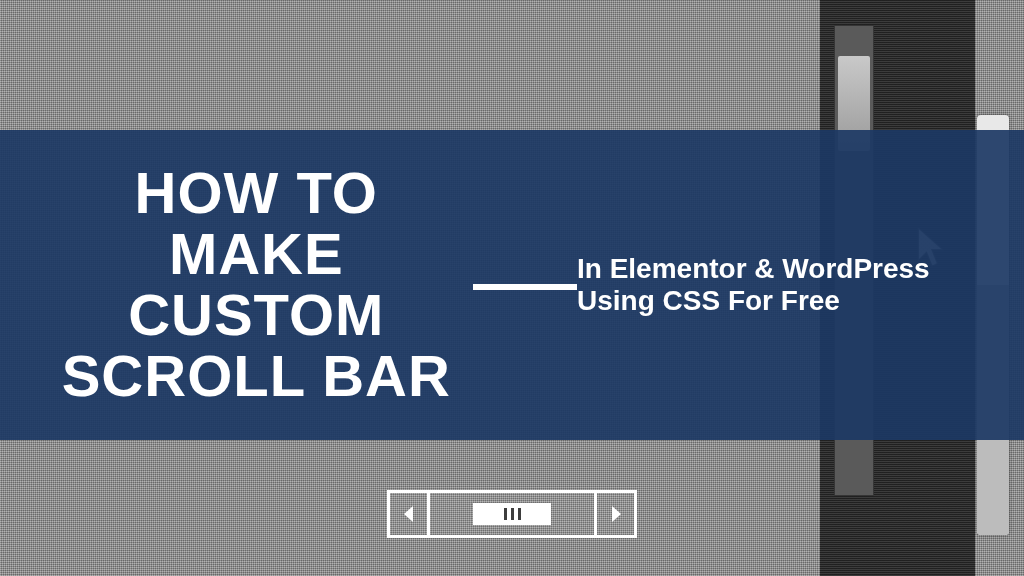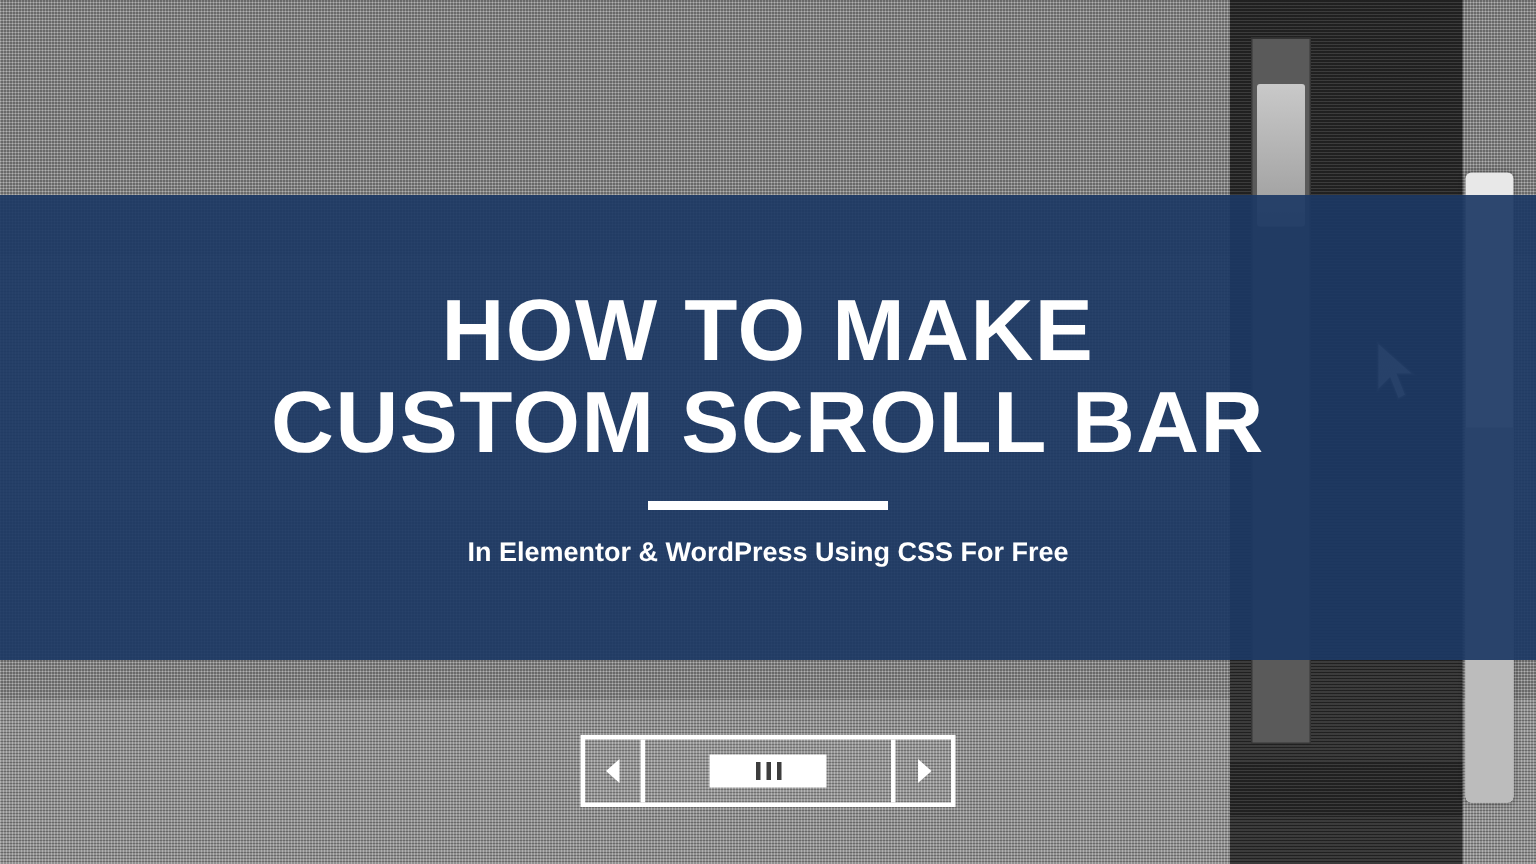--- a/index.html
+++ b/index.html
@@ -76,21 +76,21 @@
       opacity: 0.7;
     }
     
     .banner {
       position: absolute;
       left: 0; right: 0;
       top: 130px;
       height: 310px;
       background: rgba(28,56,100,0.92);
       display: flex;
-      flex-direction: column;
+      flex-direction: row;
       align-items: center;
       justify-content: center;
       padding: 0 40px;
     }
     .title {
       color: #fff;
       font-weight: 800;
       font-size: 58px;
       line-height: 1.05;
       letter-spacing: 1px;
@@ -99,22 +99,22 @@
     }
     .rule {
       width: 160px;
       height: 6px;
       background: #fff;
       margin: 22px 0 18px;
     }
     .subtitle {
       color: #fff;
       font-weight: 700;
-      font-size: 18px;
-      text-align: center;
+      font-size: 28px;
+      text-align: left;
     }
     
     .hscroll {
       position: absolute;
       bottom: 38px;
       left: 50%;
       transform: translateX(-50%);
       width: 250px;
       height: 48px;
       border: 3px solid #fff;

